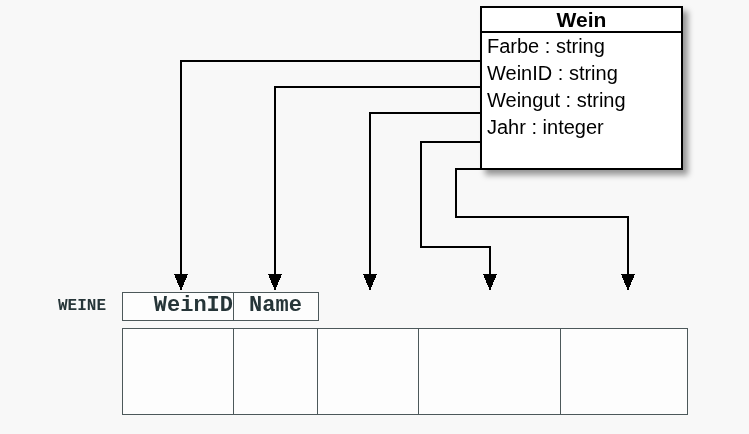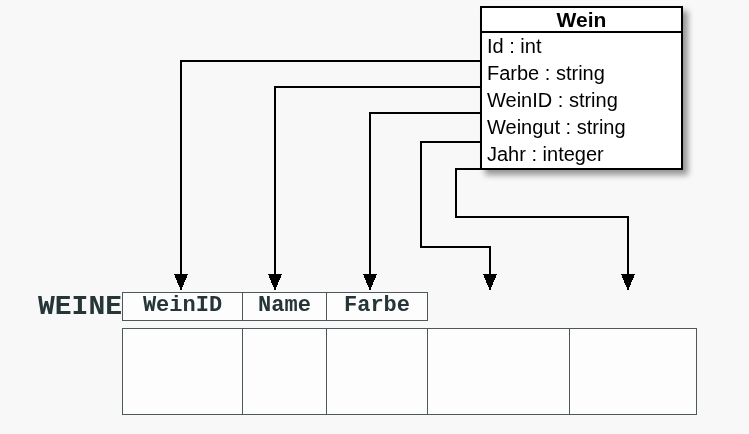--- a/index.html
+++ b/index.html
@@ -67,47 +67,47 @@
     white-space: nowrap;
   }
   
   .mono {
     font-family: "Liberation Mono", "DejaVu Sans Mono", monospace;
     font-weight: bold;
     color: #263538;
   }
   .table-label {
     position: absolute;
-    left: 38px;
+    left: 32px;
     top: 292px;
     width: 74px;
     height: 29px;
     line-height: 29px;
     text-align: right;
-    font-size: 28px;
+    font-size: 16px;
   }
   .db-row {
     position: absolute;
     left: 122px;
     display: flex;
   }
   .db-header { top: 292px; height: 29px; }
   .db-body   { top: 328px; height: 87px; }
   .db-cell {
     box-sizing: border-box;
     height: 100%;
     background: #fdfdfd;
     border: 1.5px solid #4c585a;
     text-align: center;
     font-size: 22px;
     overflow: hidden;
   }
   .db-cell + .db-cell { margin-left: -1.5px; }
   .db-header .db-cell { line-height: 26px; }
-  .c0 { width: 121px; }
+  .c0 { width: 112px; text-align: right; }
   .c1 { width: 86px; }
   .c2 { width: 102px; }
   .c3 { width: 144px; }
   .c4 { width: 128px; }
 </style>
 </head>
 <body>
 
 <div class="stage">
 
@@ -130,34 +130,32 @@
     </g>
     <g>
       <polyline points="480,169 456,169 456,217 628,217 628,276"></polyline>
       <polygon points="628,291 621,274 635,274"></polygon>
     </g>
   </svg>
 
   <div class="class-box">
     <div class="class-title">Wein</div>
     <div class="class-attrs">
-      <div class="class-attr">Id : int</div>
       <div class="class-attr">Farbe : string</div>
       <div class="class-attr">WeinID : string</div>
       <div class="class-attr">Weingut : string</div>
       <div class="class-attr">Jahr : integer</div>
     </div>
   </div>
 
   <div class="table-label mono">WEINE</div>
 
   <div class="db-row db-header mono">
     <div class="db-cell c0">WeinID</div>
     <div class="db-cell c1">Name</div>
-    <div class="db-cell c2">Farbe</div>
   </div>
 
   <div class="db-row db-body mono">
     <div class="db-cell c0"></div>
     <div class="db-cell c1"></div>
     <div class="db-cell c2"></div>
     <div class="db-cell c3"></div>
     <div class="db-cell c4"></div>
   </div>
 

